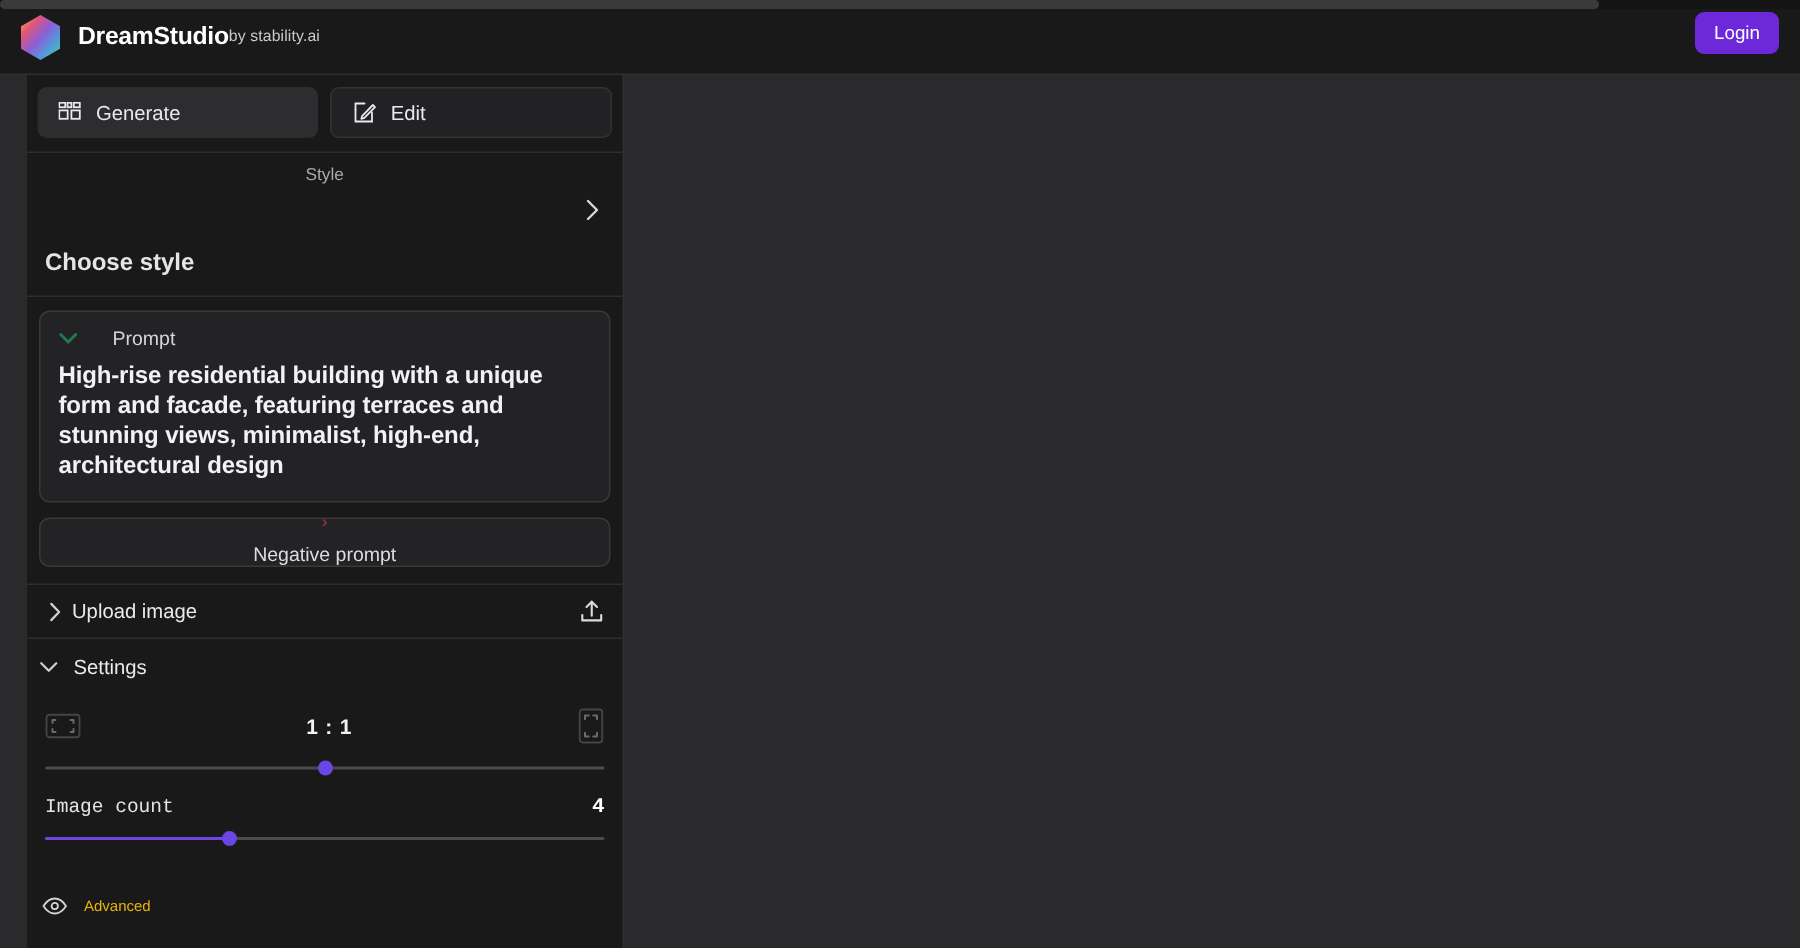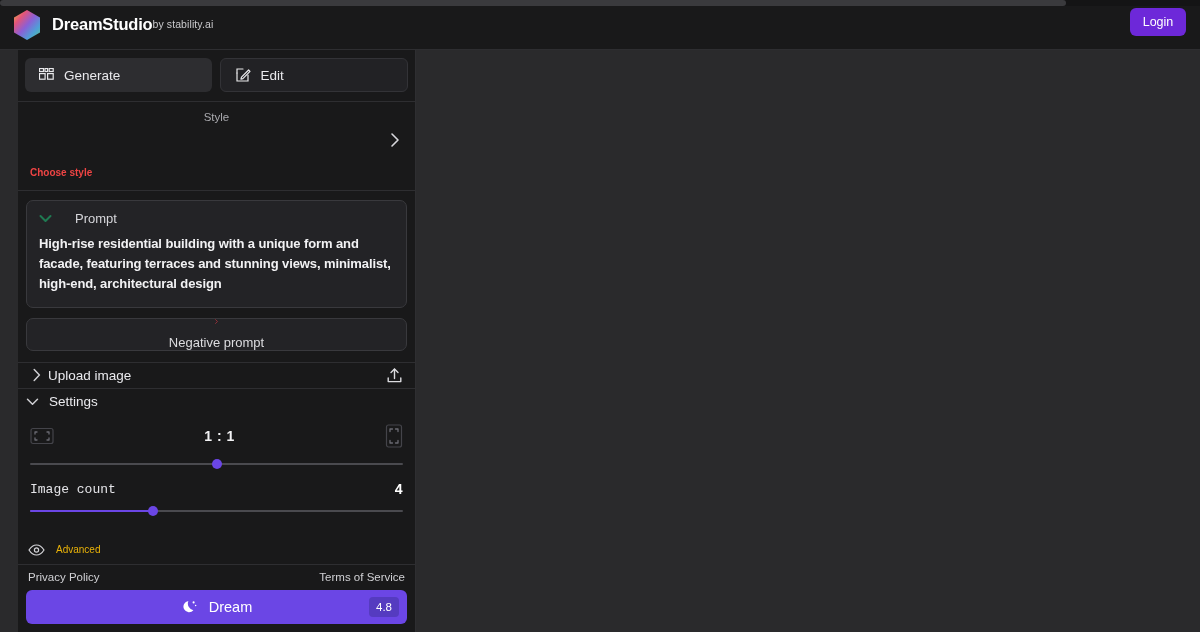--- a/index.html
+++ b/index.html
@@ -66,33 +66,33 @@
   }
   .mode-tab.inactive { background: #222225; border: 1px solid #333337; }
   .mode-tab svg { flex: 0 0 auto; }
 
   
   .style-row {
     padding: 9px 12px 12px 12px; border-bottom: 1px solid #2e2e31;
     position: relative; cursor: pointer;
   }
   .style-label { font-size: 11.5px; color: #a9a9ae; margin-bottom: 7px; text-align: center; }
-  .style-value { font-size: 10px; font-weight: bold; color: #ef4444; margin-top: 44px; }
+  .style-value { font-size: 16px; font-weight: bold; color: #e5e5e5; margin-top: 44px; }
   .style-chev { position: absolute; right: 14px; top: 30px; }
 
   
   .prompt-card {
     margin: 9px 8px 0 8px; background: #232326;
     border: 1px solid #39393d; border-radius: 7px; padding: 10px 12px 13px 12px;
     cursor: text;
   }
   .card-head { display: flex; align-items: center; gap: 23px; margin-bottom: 8px; }
   .card-head-label { font-size: 13px; color: #d6d6da; }
   .prompt-text {
-    font-size: 13px; line-height: 20px; color: #f2f2f4; font-weight: bold;
+    font-size: 16px; line-height: 20px; color: #f2f2f4; font-weight: bold;
     letter-spacing: -0.1px;
   }
 
   .neg-card {
     margin: 10px 8px 0 8px; background: #232326;
     border: 1px solid #39393d; border-radius: 7px;
     height: 33px; display: flex; align-items: center; gap: 11px; padding: 0 12px;
     cursor: pointer;
     flex-direction: column;
   }
@@ -307,34 +307,19 @@
       </div>
 
       <div class="adv-row">
         <svg width="17" height="12" viewBox="0 0 17 12">
           <path d="M1 6 C3.4 2.2 6 1 8.5 1 C11 1 13.6 2.2 16 6 C13.6 9.8 11 11 8.5 11 C6 11 3.4 9.8 1 6 Z" fill="none" stroke="#d4d4d8" stroke-width="1.2"></path>
           <circle cx="8.5" cy="6" r="2.1" fill="none" stroke="#d4d4d8" stroke-width="1.2"></circle>
         </svg>
         <span class="adv-label">Advanced</span>
       </div>
 
-      <div class="footer">
-        <div class="legal">
-          <a>Privacy Policy</a>
-          <a>Terms of Service</a>
-        </div>
-        <button class="dream-btn">
-          <svg width="17" height="17" viewBox="0 0 17 17">
-            <path d="M12.4 11.2 A5.6 5.6 0 1 1 7.4 2.1 A6.6 6.6 0 0 0 12.4 11.2 Z" fill="#ffffff"></path>
-            <circle cx="12.6" cy="3.4" r="1.05" fill="#ffffff"></circle>
-            <circle cx="14.6" cy="6.6" r="0.75" fill="#ffffff"></circle>
-          </svg>
-          <span class="dream-label">Dream</span>
-          <span class="dream-badge">4.8</span>
-        </button>
-      </div>
 
     </div>
 
     <div class="canvas"></div>
 
   </div>
 </div>
 
 </body></html>

